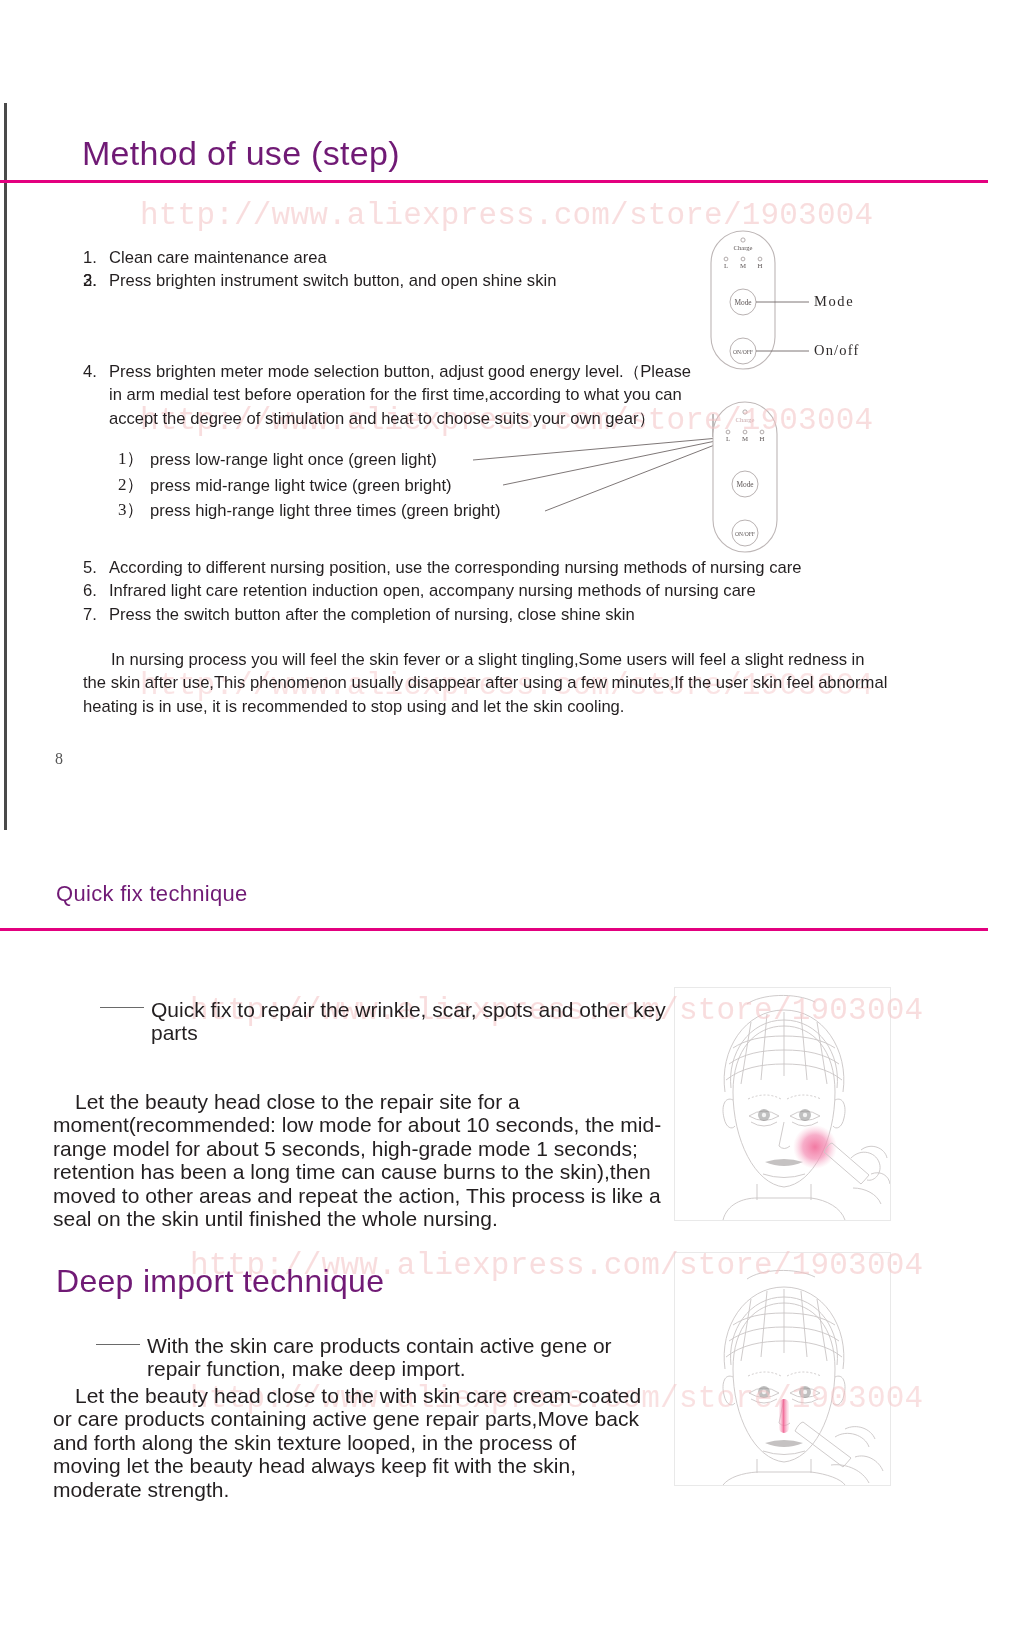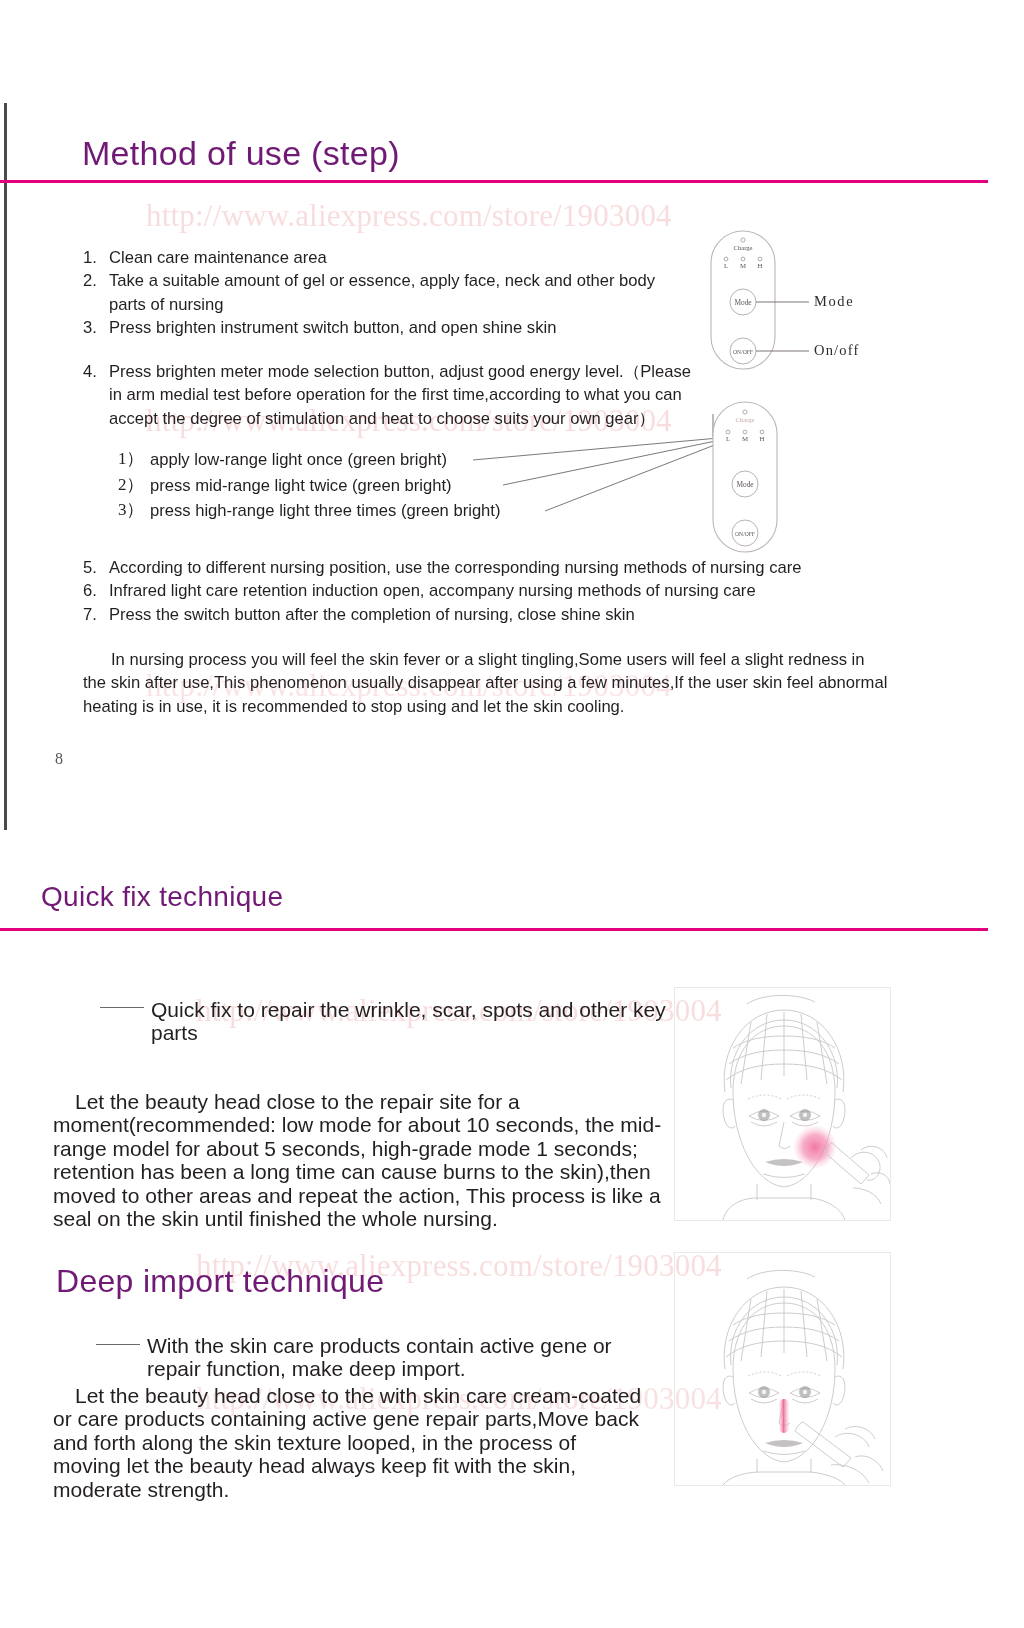--- a/index.html
+++ b/index.html
@@ -16,30 +16,29 @@
     position: relative;
     width: 1024px;
     height: 1628px;
     background: #ffffff;
     overflow: hidden;
   }
 
   
   .wm {
     position: absolute;
-    font-family: Liberation Serif, serif;
+    font-family: Liberation Mono, monospace;
     font-size: 31px;
     letter-spacing: 0.2px;
     color: #f4c3c4;
     opacity: 0.55;
     white-space: nowrap;
     pointer-events: none;
     user-select: none;
     z-index: 4;
-    margin-left: 6px;
   }
   .wm-a { left: 140px; top: 198px; }
   .wm-b { left: 140px; top: 403px; }
   .wm-c { left: 140px; top: 668px; opacity: 0.45; }
   .wm-d { left: 190px; top: 993px; }
   .wm-e { left: 190px; top: 1248px; }
   .wm-f { left: 190px; top: 1381px; opacity: 0.5; }
 
   
   .binding-edge {
@@ -55,21 +54,21 @@
   
   .section-title {
     position: absolute;
     color: #701a75;
     font-weight: 400;
     letter-spacing: 0.3px;
     white-space: nowrap;
     z-index: 5;
   }
   .title-1 { left: 82px; top: 134px; font-size: 34px; }
-  .title-2 { left: 41px; top: 881px; font-size: 28px; }
+  .title-2 { left: 56px; top: 881px; font-size: 22px; }
   .title-3 { left: 56px; top: 1263px; font-size: 32px; }
 
   .rule {
     position: absolute;
     left: 0;
     width: 988px;
     height: 3px;
     background: #e3007f;
     z-index: 5;
   }
@@ -195,21 +194,20 @@
   <div class="rule rule-1"></div>
 
   <div class="copy steps-top">
     <ol class="steps">
       <li>
         <span class="num">1.</span>
         <span>Clean care maintenance area</span>
       </li>
       <li>
         <span class="num">2.</span>
-        <span>Take a suitable amount of gel or essence, apply face, neck and other body parts of nursing</span>
       </li>
       <li>
         <span class="num">3.</span>
         <span>Press brighten instrument switch button, and open shine skin</span>
       </li>
     </ol>
   </div>
 
   <div class="copy step-4">
     <ol class="steps">
@@ -217,21 +215,21 @@
         <span class="num">4.</span>
         <span>Press brighten meter mode selection button, adjust good energy level.（Please in arm medial test before operation for the first time,according to what you can accept the degree of stimulation and heat to choose suits your own gear）</span>
       </li>
     </ol>
   </div>
 
   <div class="copy sublist">
     <ul class="sub">
       <li>
         <span class="snum">1）</span>
-        <span>apply low-range light once (green bright)</span>
+        <span>press low-range light once (green light)</span>
       </li>
       <li>
         <span class="snum">2）</span>
         <span>press mid-range light twice (green bright)</span>
       </li>
       <li>
         <span class="snum">3）</span>
         <span>press high-range light three times (green bright)</span>
       </li>
     </ul>

